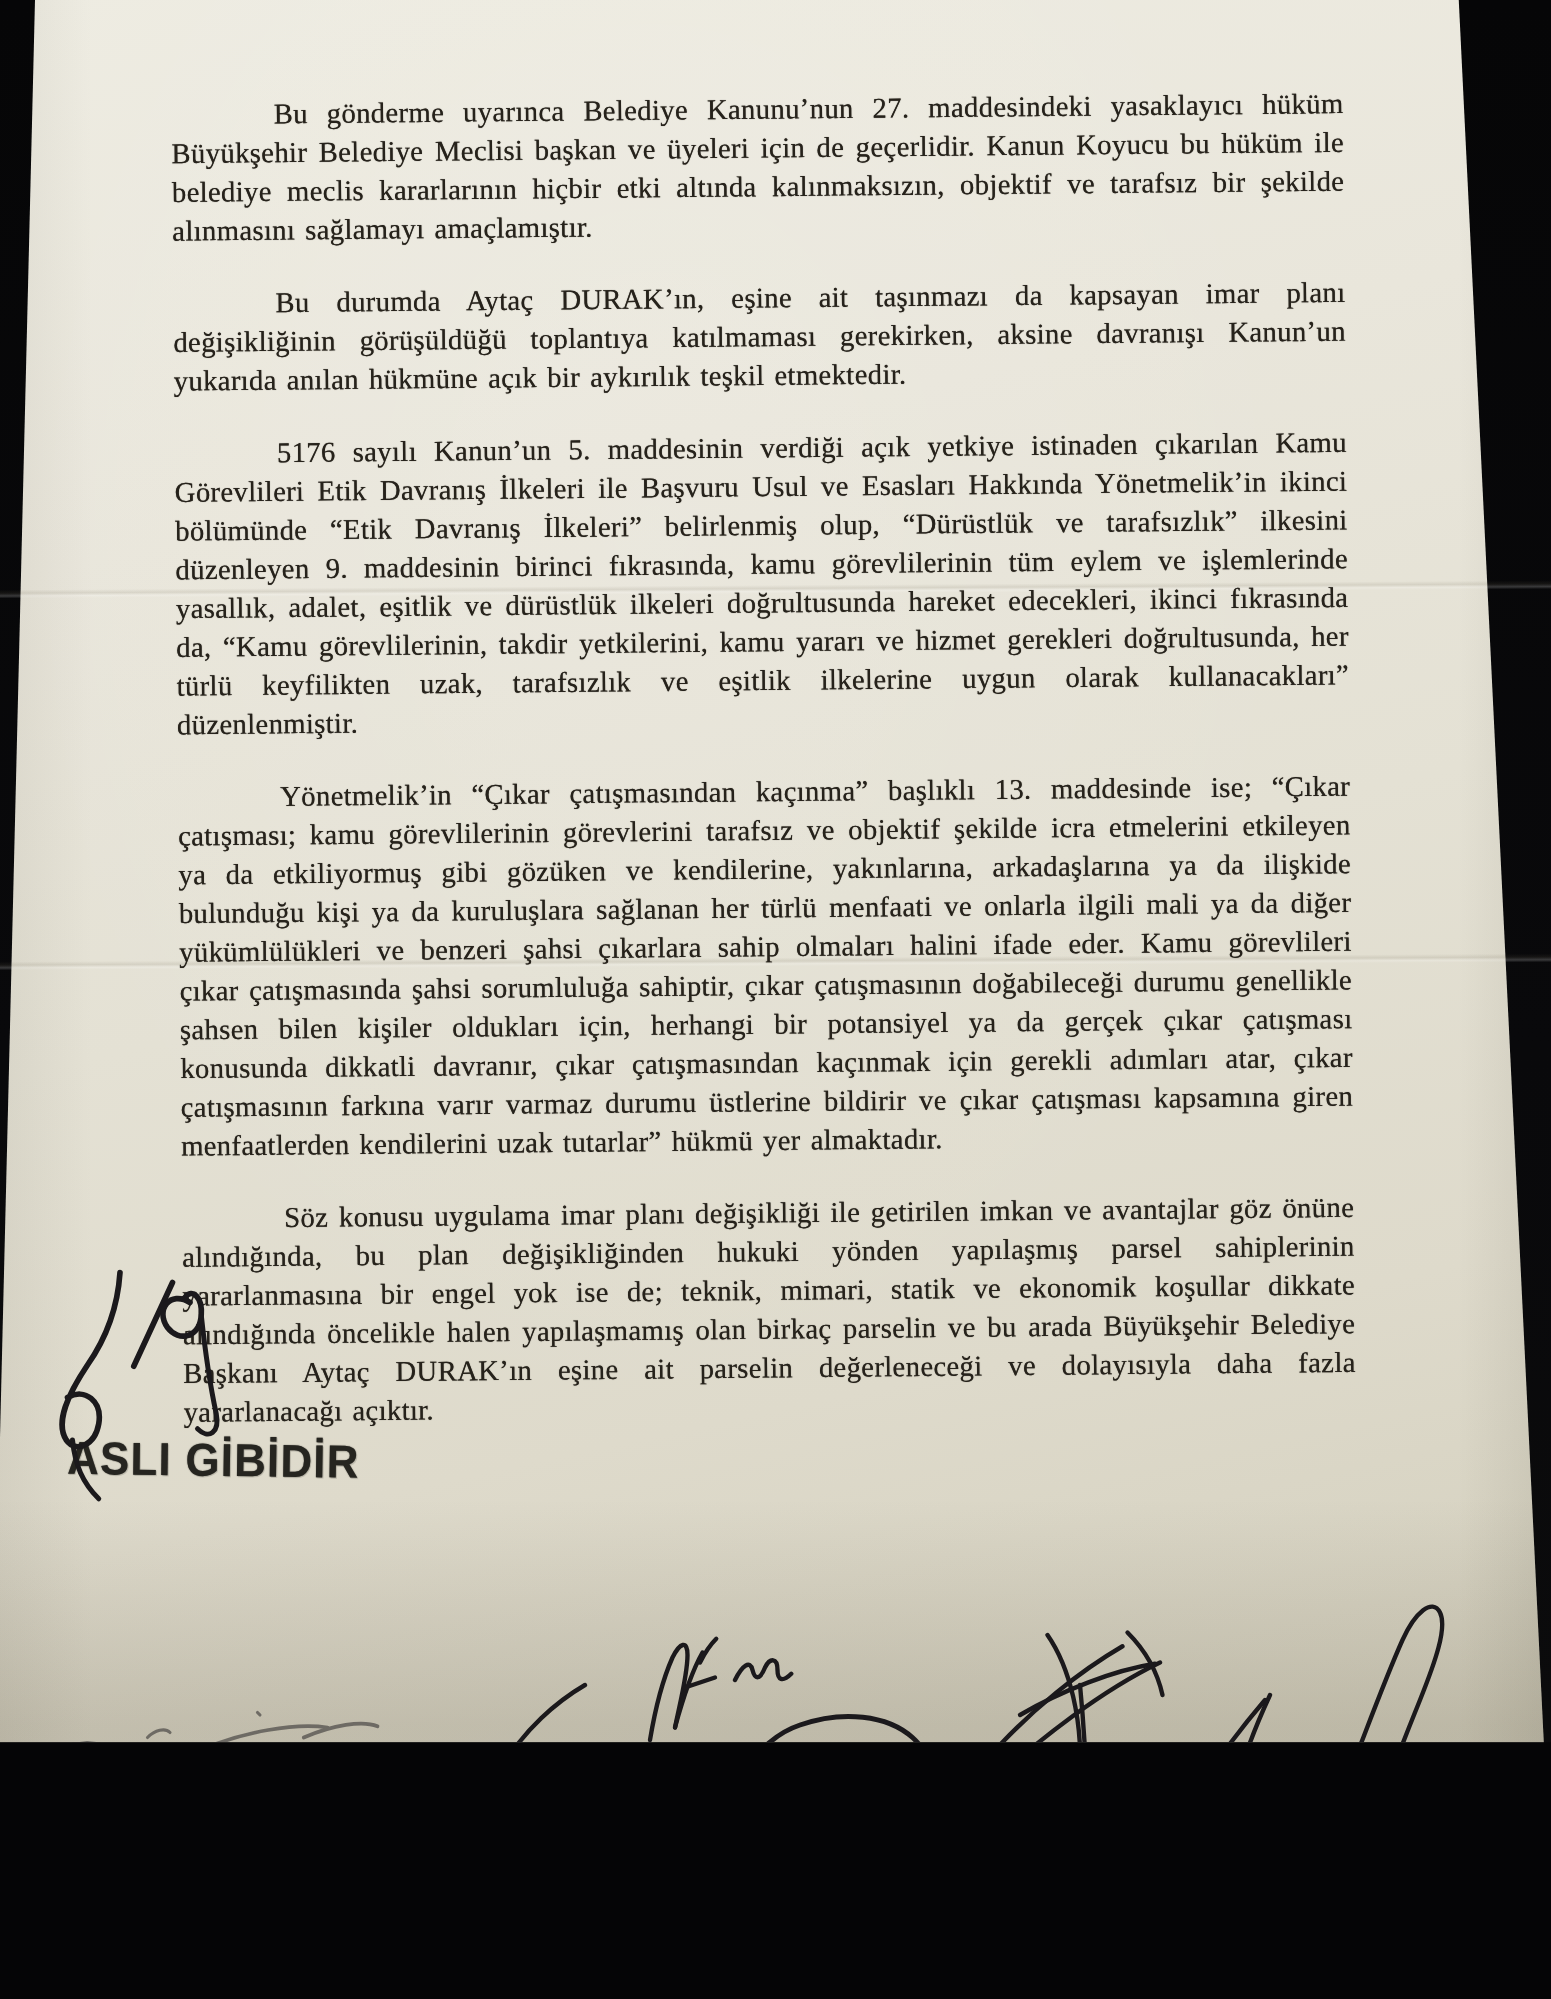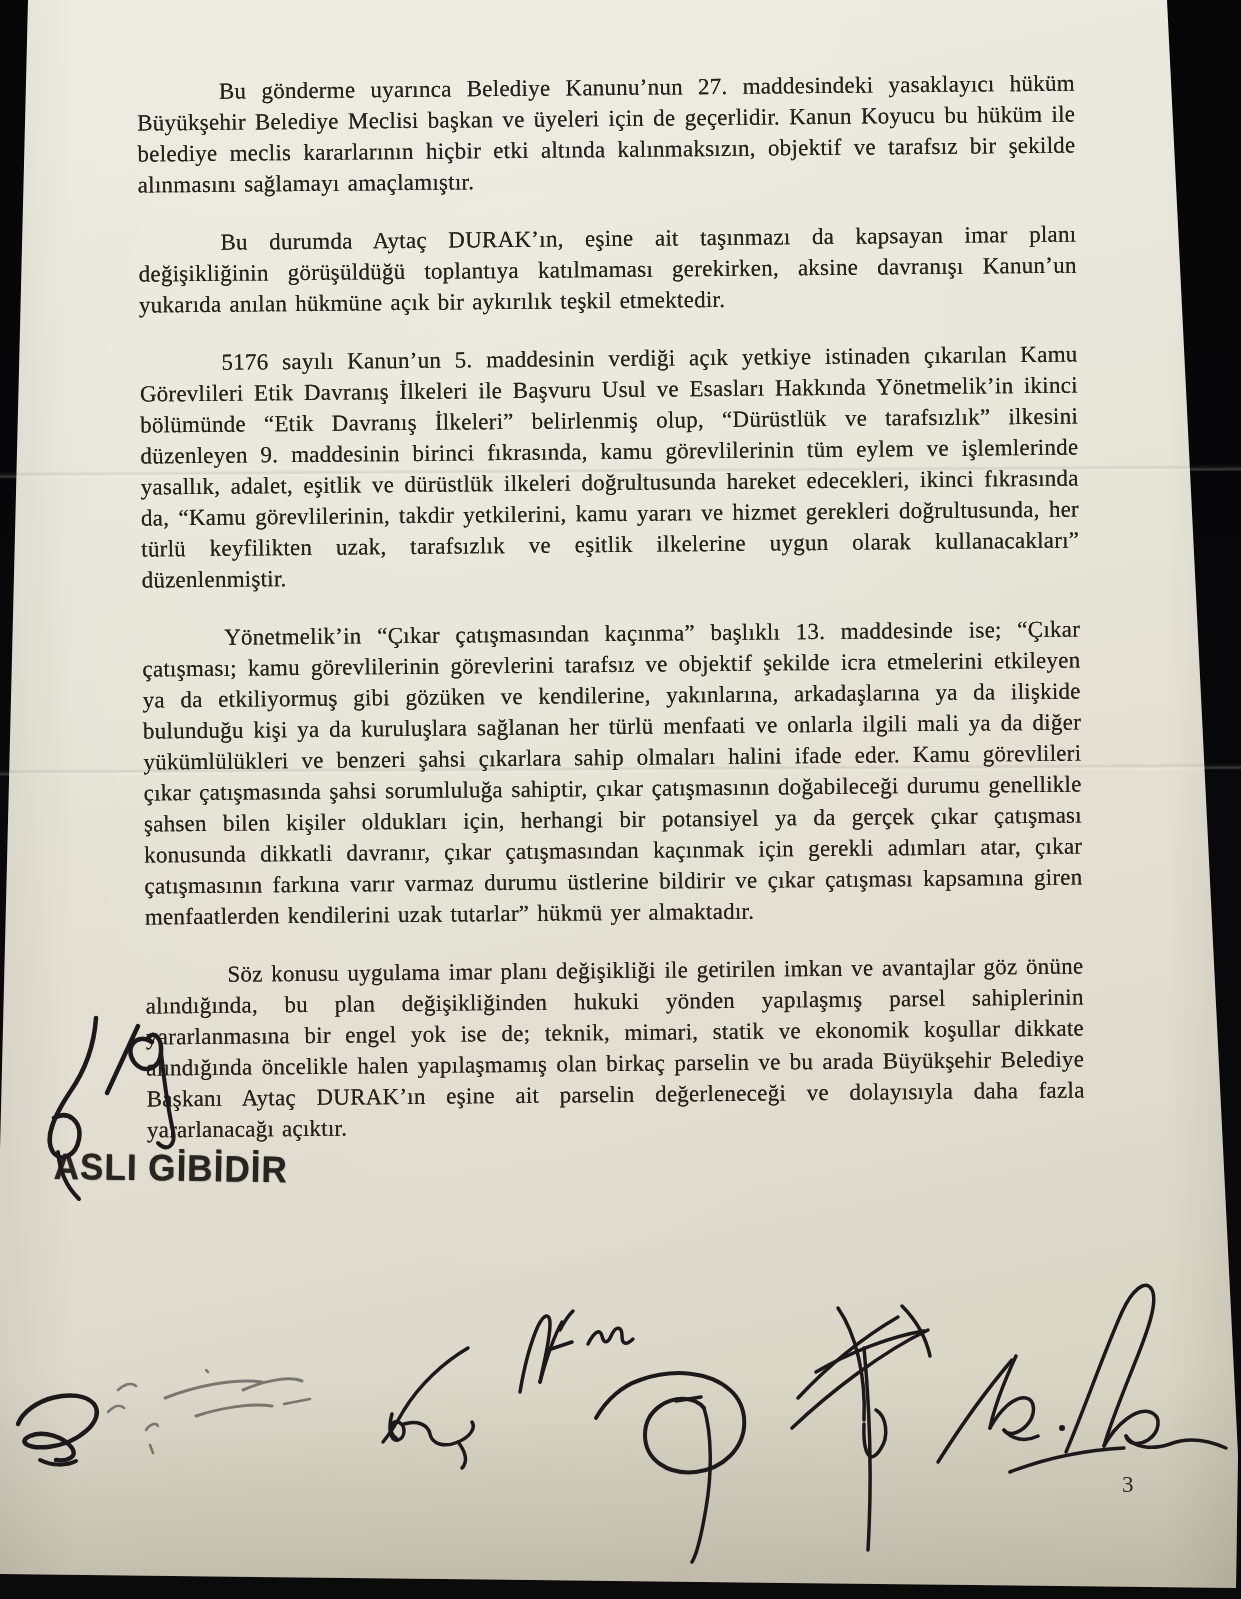--- a/index.html
+++ b/index.html
@@ -1,18 +1,18 @@
 <!DOCTYPE html>
 <html><head>
 <meta charset="utf-8">
 <style>
   html,body{margin:0;padding:0;background:#050506;}
   .photo{
     position:relative;
-    width:1241px;height:1599px;
+    width:1241px;height:1394px;
     background:linear-gradient(180deg,#060607 0%,#09090b 60%,#0b0b0c 100%);
     overflow:hidden;
     font-family:"Liberation Serif","DejaVu Serif",serif;
   }
   .paper{
     position:absolute;inset:0;
     clip-path:polygon(28px 0px, 1167px 0px, 1238px 1455px, 1236px 1588px, 0px 1574px, 0px 1150px);
     background:
       radial-gradient(ellipse at 42% 30%, rgba(255,255,255,0.10), rgba(255,255,255,0) 55%),
       linear-gradient(168deg,#eeece2 0%, #e9e6db 28%, #e4e1d4 52%, #dedacb 76%, #d3cfbd 100%);

